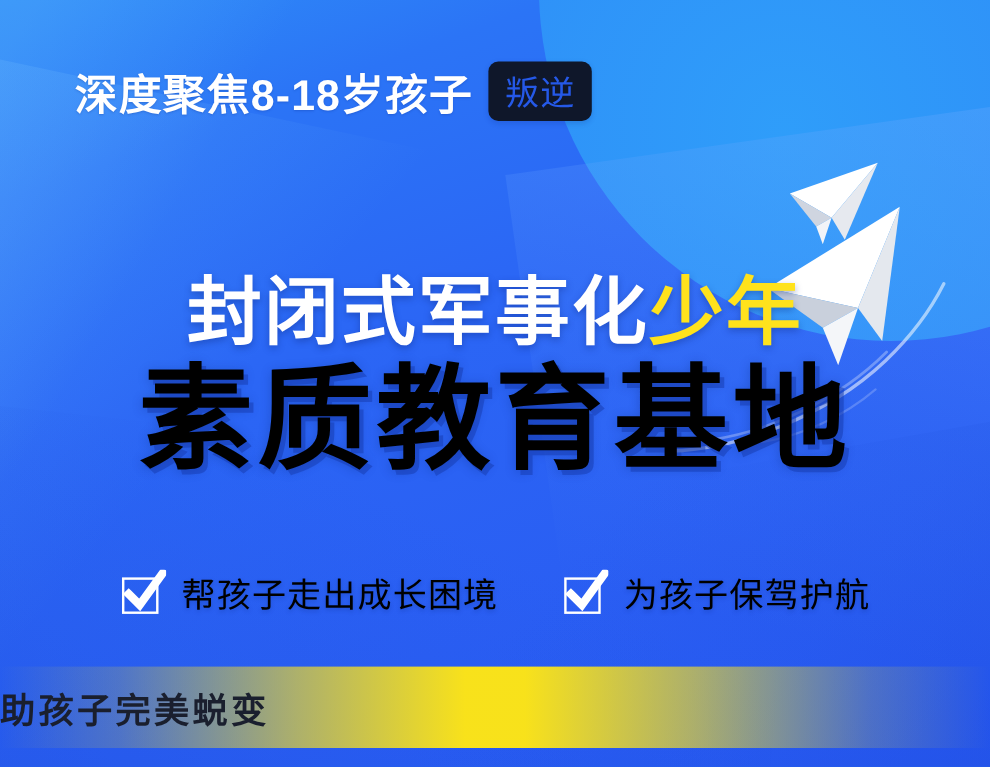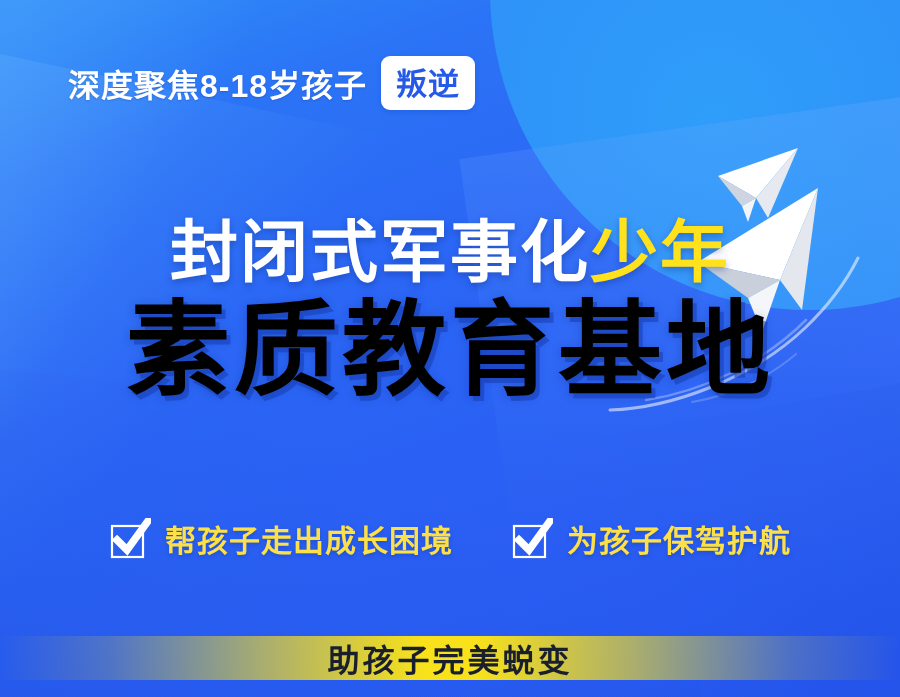--- a/index.html
+++ b/index.html
@@ -106,46 +106,46 @@
   }
   .tag-row {
     display: flex;
     align-items: center;
     gap: 14px;
     margin-bottom: 11px;
     height: 50px;
   }
   .tag-text {
     color: #ffffff;
-    font-size: 32px;
+    font-size: 39px;
     font-weight: bold;
     letter-spacing: 1px;
     white-space: nowrap;
     text-shadow: 0 1px 2px rgba(10,40,130,.25);
   }
   .tag-pill {
     display: inline-flex;
     align-items: center;
     justify-content: center;
-    background: #ffffff;
+    background: #0f172a;
     color: #2559e8;
     font-size: 31px;
-    font-weight: bold;
+    font-weight: normal;
     border-radius: 9px;
     padding: 3px 15px 6px 15px;
     letter-spacing: 1px;
     white-space: nowrap;
     box-shadow: 0 2px 5px rgba(13,45,140,.18);
   }
 
   
   .headline {
     position: absolute;
     left: 0;
-    top: 216px;
+    top: 248px;
     width: 900px;
     text-align: center;
   }
   .headline-1 {
     font-size: 68px;
     font-weight: bold;
     letter-spacing: 2px;
     line-height: 1.08;
     white-space: nowrap;
   }
@@ -184,38 +184,37 @@
     align-items: center;
     gap: 14px;
   }
   .check-mark {
     width: 42px;
     height: 42px;
     flex: 0 0 auto;
     display: block;
   }
   .benefit-text {
-    color: #fde047;
+    color: #000000;
     font-size: 31px;
-    font-weight: bold;
+    font-weight: normal;
     letter-spacing: 1px;
     white-space: nowrap;
     text-shadow: 0 2px 4px rgba(12,40,125,.28);
   }
 
   
   .strip {
     position: absolute;
     left: 0;
     bottom: 17px;
     width: 900px;
-    height: 44px;
+    height: 74px;
     display: flex;
     align-items: center;
-    justify-content: center;
     background: linear-gradient(to right,
       rgba(255,225,26,0) 0%,
       rgba(255,225,26,.18) 12%,
       rgba(255,228,26,.62) 30%,
       rgba(255,230,20,.97) 47%,
       rgba(255,230,20,.97) 53%,
       rgba(255,228,26,.62) 70%,
       rgba(255,225,26,.18) 88%,
       rgba(255,225,26,0) 100%);
   }

